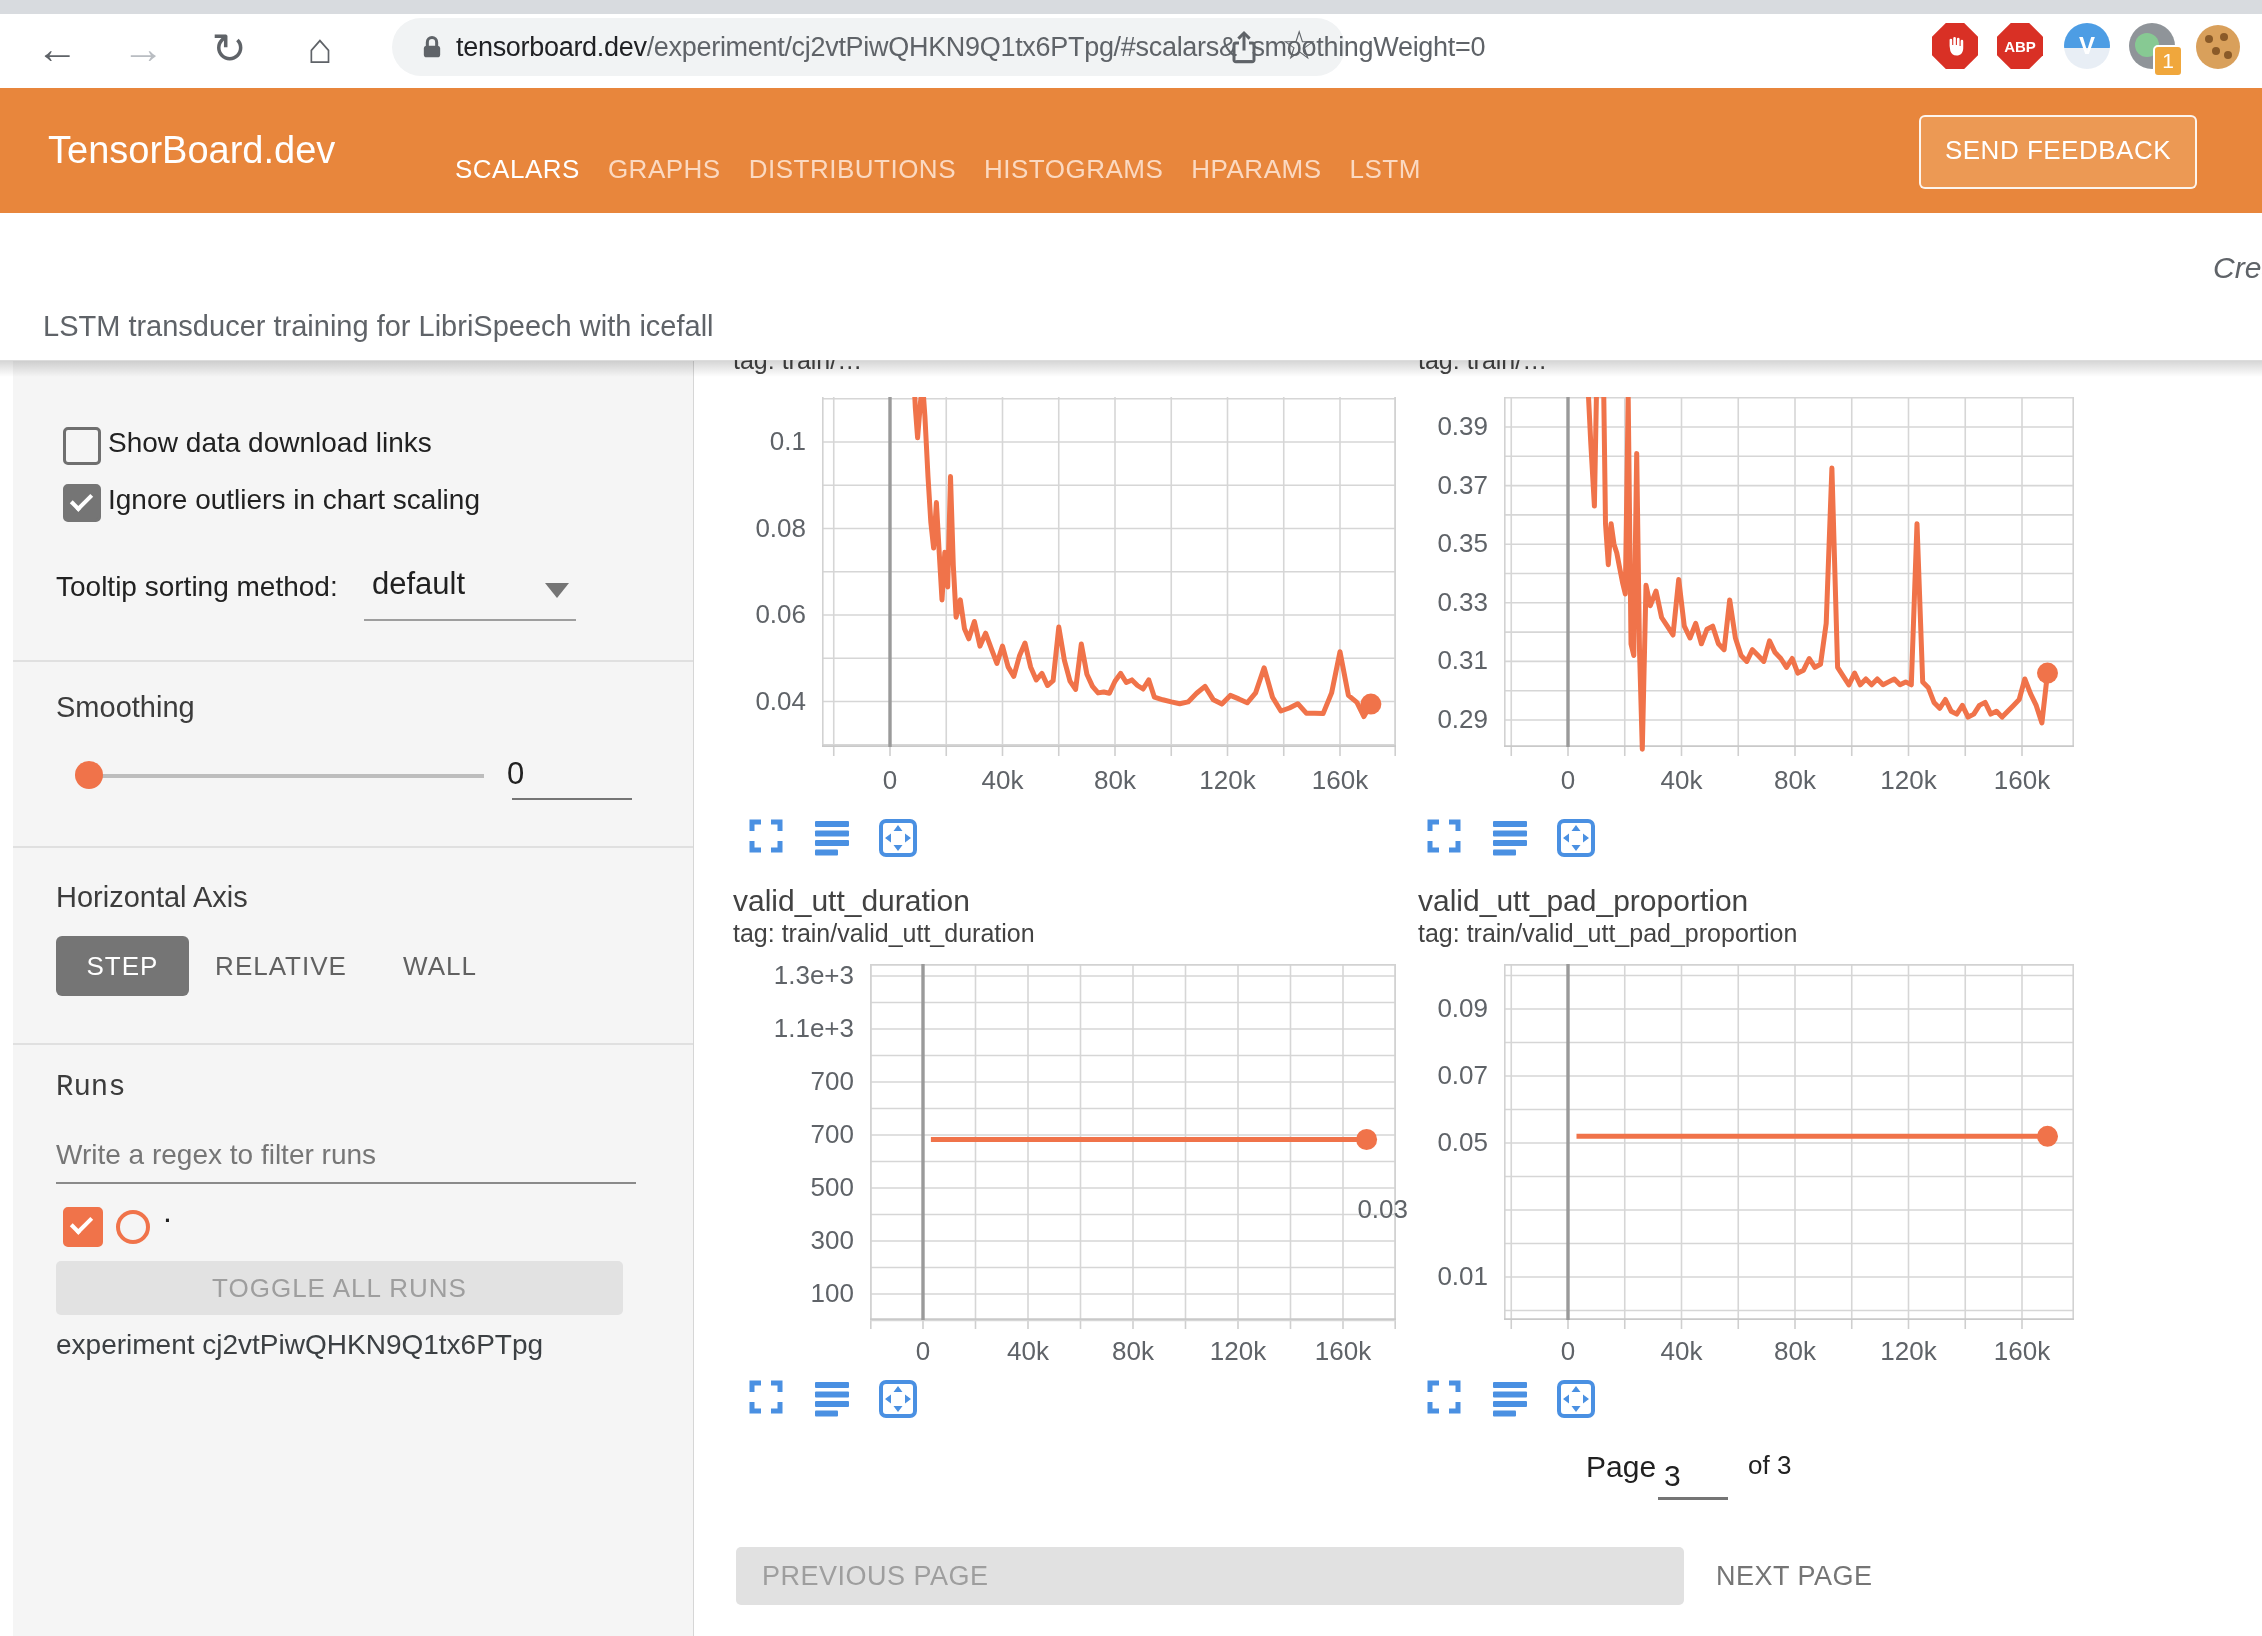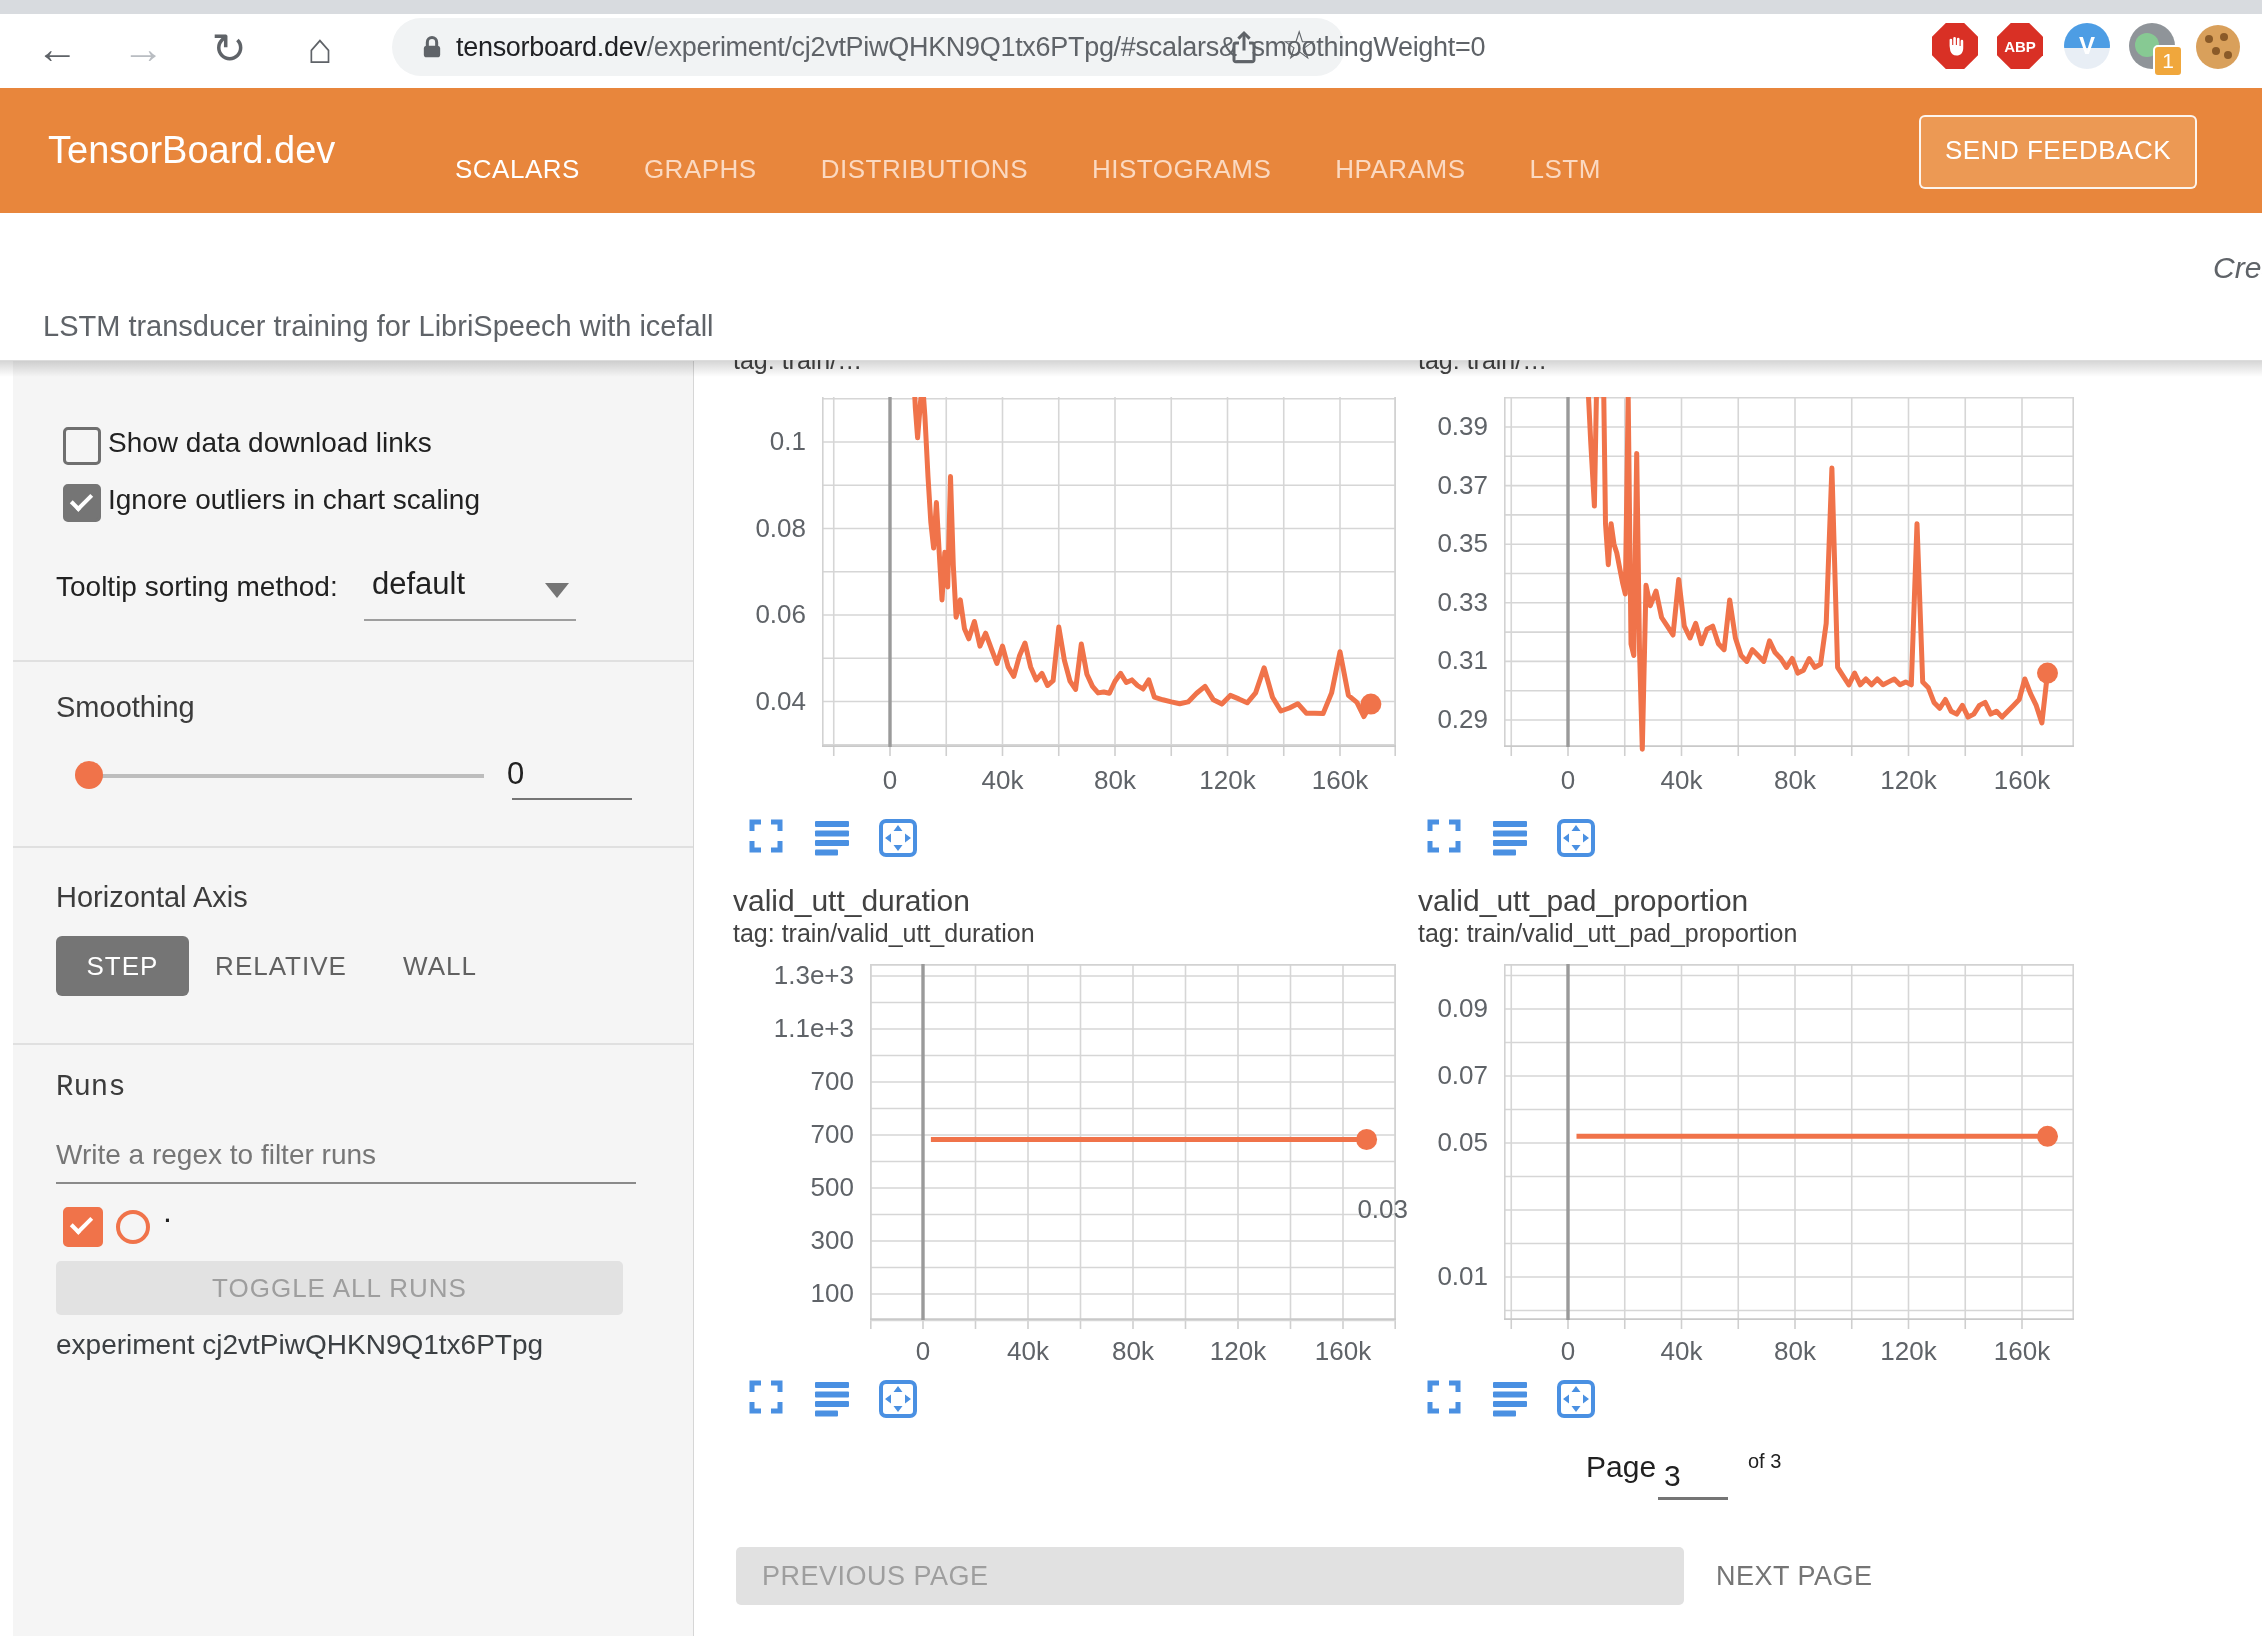--- a/index.html
+++ b/index.html
@@ -23,21 +23,21 @@
   .vim{width:46px;height:46px;border-radius:50%;background:linear-gradient(180deg,#4d9de4 55%,#e8eef5 55%);display:flex;align-items:center;justify-content:center;color:#ffffff;font-weight:bold;font-size:24px;}
   .graycirc{width:46px;height:46px;border-radius:50%;background:#8f9499;position:relative;}
   .greendot{position:absolute;left:6px;top:10px;width:24px;height:24px;border-radius:50%;background:#87c993;}
   .badge{position:absolute;right:-8px;bottom:-8px;width:26px;height:28px;background:#f0a73c;border-radius:5px;color:#fff;font-size:21px;text-align:center;line-height:28px;border:2px solid #fff;}
   .cookie{width:44px;height:44px;border-radius:50%;background:#d9a05b;position:relative;}
   .cookie i{position:absolute;width:8px;height:8px;border-radius:50%;background:#8a5a28;}
 
   
   #app-header{left:0;top:88px;width:2262px;height:125px;background:#e8863c;}
   #logo{position:absolute;left:48px;top:0;height:125px;line-height:125px;color:#ffffff;font-size:38px;font-weight:500;}
-  #tabs{position:absolute;left:455px;top:0;height:162px;display:flex;gap:64px;align-items:center;}
+  #tabs{position:absolute;left:455px;top:0;height:162px;display:flex;gap:28px;align-items:center;}
   .tab{position:relative;height:125px;line-height:125px;color:rgba(255,236,222,0.82);font-size:26px;letter-spacing:0.5px;cursor:pointer;}
   .tab.active{color:#ffffff;}
   .tab.active::after{content:'';position:absolute;left:-16px;right:-16px;bottom:0;height:7px;background:#ffffff;}
   #send-feedback{position:absolute;left:1919px;top:27px;width:274px;height:70px;background:#ec9954;border:2px solid rgba(255,255,255,0.9);border-radius:6px;color:#ffffff;font-size:26px;letter-spacing:0.5px;text-align:center;line-height:66px;cursor:pointer;}
 
   
   #subheader{left:0;top:213px;width:2262px;height:147px;background:#ffffff;border-bottom:1px solid #dcdcdc;}
   #created-partial{position:absolute;left:2213px;top:38px;font-size:30px;font-style:italic;color:#5f6368;white-space:nowrap;}
   #experiment-title{position:absolute;left:43px;top:97px;font-size:29px;color:#5f6368;}
 
@@ -75,21 +75,21 @@
   .clip-strip{position:absolute;height:17px;overflow:hidden;width:520px;}
   .clip-strip span{display:block;font-size:25px;line-height:30px;color:#424242;margin-top:-15px;white-space:nowrap;}
   .tick-x{position:absolute;width:80px;text-align:center;font-size:26px;color:#5f6368;}
   .tick-y{position:absolute;width:130px;text-align:right;font-size:26px;color:#5f6368;}
   .chart-icon{position:absolute;width:40px;height:40px;cursor:pointer;}
 
   
   #page-label{position:absolute;left:1586px;top:1450px;font-size:30px;color:#212121;}
   #page-input{position:absolute;left:1664px;top:1459px;font-size:30px;color:#212121;cursor:text;}
   #page-underline{position:absolute;left:1658px;top:1497px;width:70px;height:3px;background:#757575;}
-  #of-label{position:absolute;left:1748px;top:1450px;font-size:20px;color:#212121;}
+  #of-label{position:absolute;left:1748px;top:1450px;font-size:26px;color:#212121;}
   #prev-page{position:absolute;left:736px;top:1547px;width:948px;height:58px;background:#e1e1e1;border-radius:5px;color:#9e9e9e;font-size:27px;letter-spacing:0.5px;line-height:58px;padding-left:26px;box-sizing:border-box;cursor:default;}
   #next-page{position:absolute;left:1716px;top:1547px;height:58px;line-height:58px;font-size:27px;letter-spacing:0.5px;color:#757575;cursor:pointer;}
 </style>
 </head>
 <body>
 
 <div id="screen">
 
   <div class="abs" id="chrome-top"></div>
   <div class="abs" id="toolbar">

